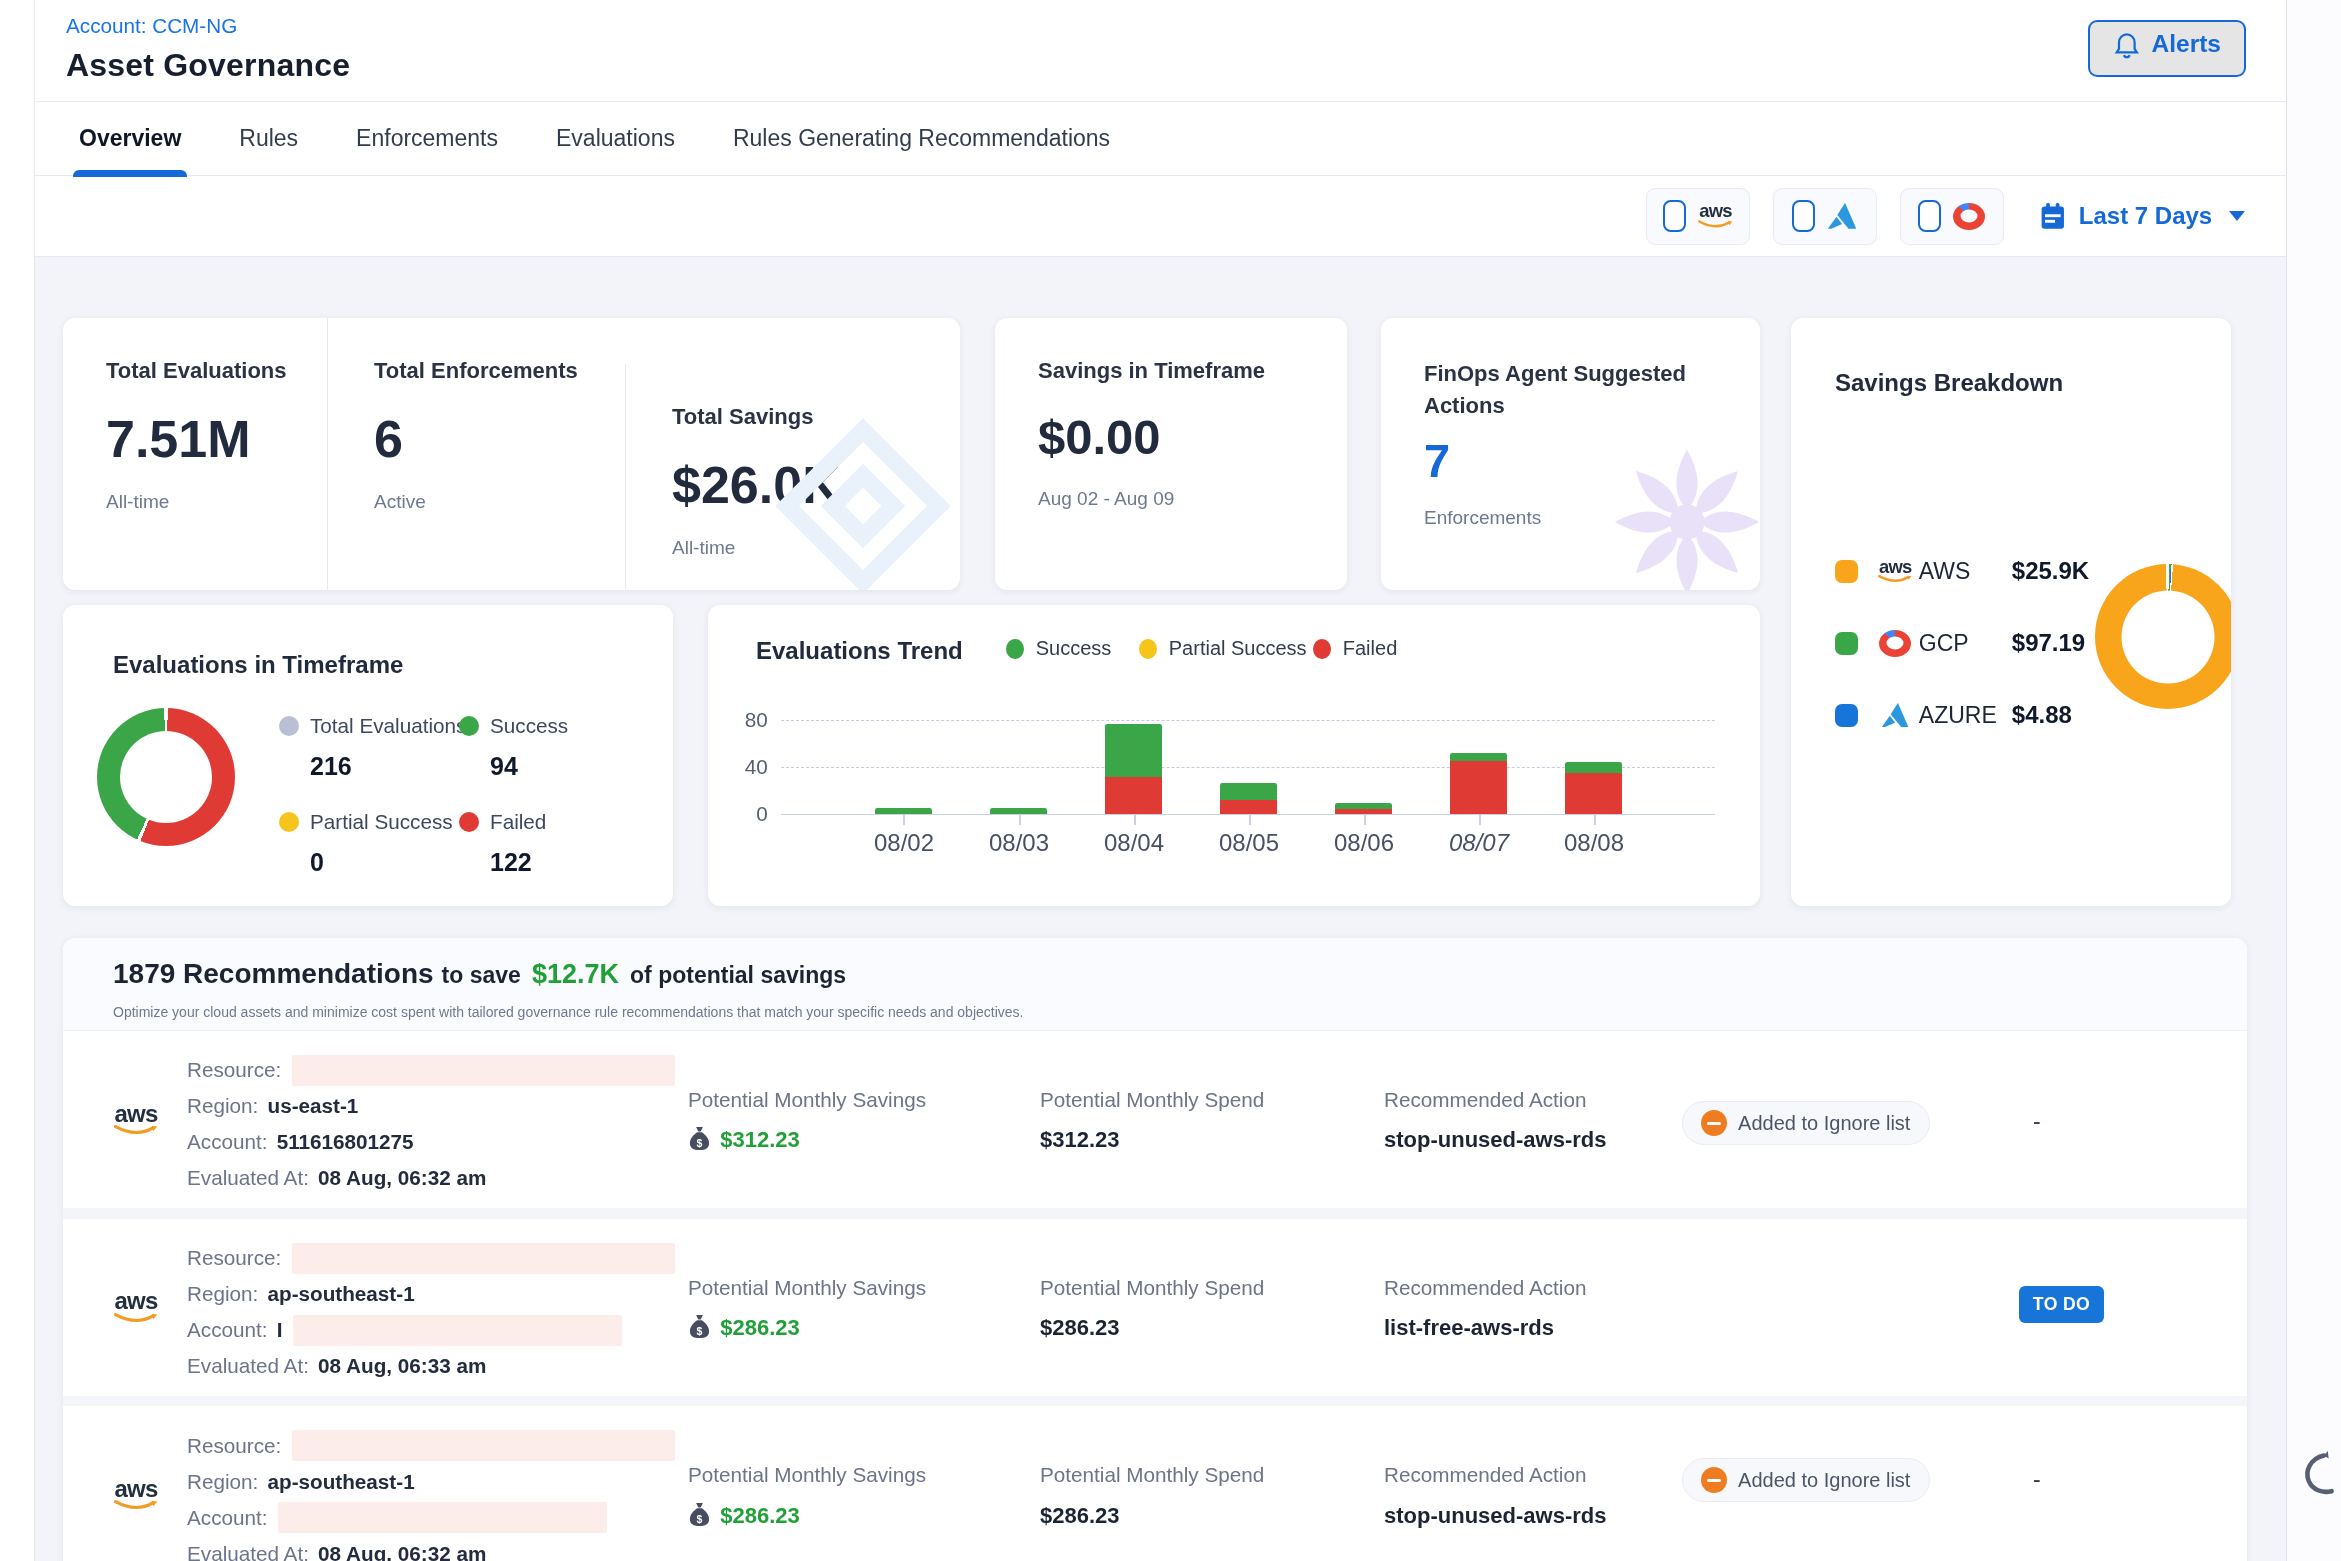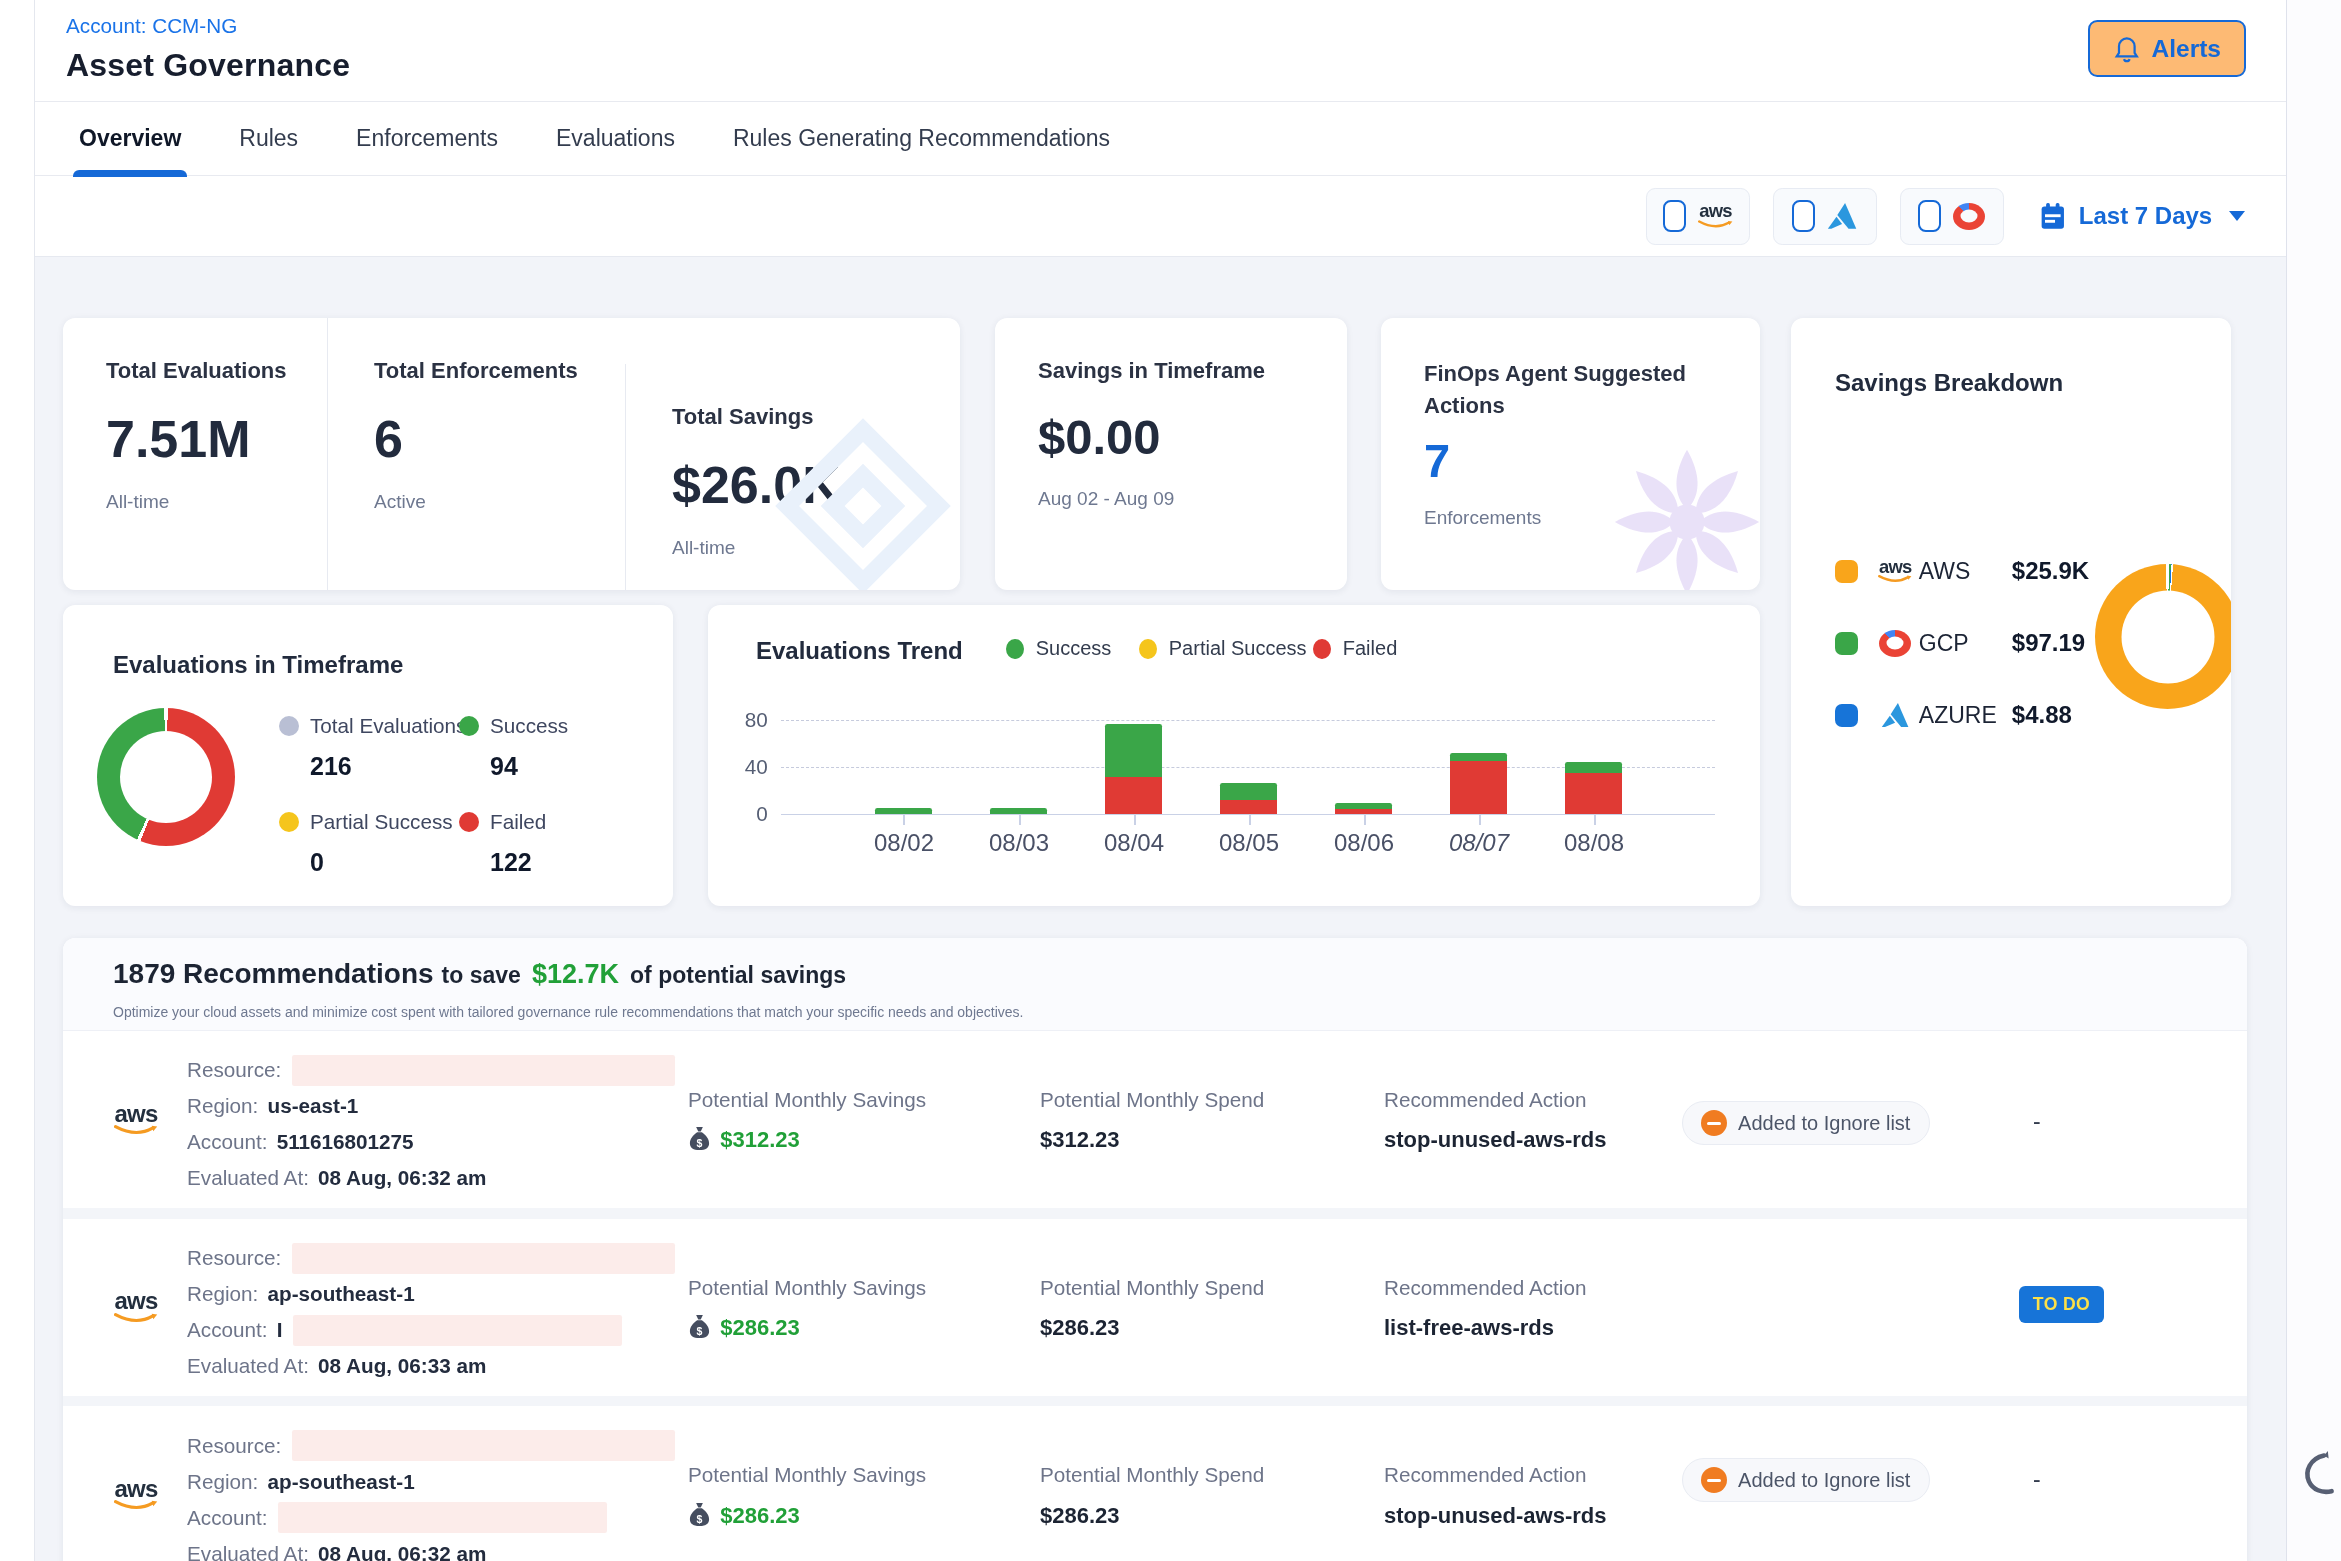--- a/index.html
+++ b/index.html
@@ -12,21 +12,21 @@
   .right-rail{position:absolute;right:0;top:0;width:55px;height:100%;background:#fcfcfe;border-left:0.8px solid #dfe2ec;z-index:6;}
   .support-cut{position:absolute;left:10.7px;top:1451px;}
 
   .main{position:absolute;left:35px;right:56px;top:0;bottom:0;background:#f2f4f9;}
 
   
   .topbar{height:102px;background:#fff;border-bottom:0.8px solid #e8eaf0;position:relative;padding:13.8px 0 0 31px;box-sizing:border-box;}
   .account-link{font-size:20.7px;color:#1a73e8;text-decoration:none;display:inline-block;}
   .page-title{font-size:32px;font-weight:bold;color:#171e2e;margin:9.2px 0 0 0;letter-spacing:0.2px;}
   .alerts-btn{position:absolute;right:40px;top:20px;height:57px;padding:8px 23px;border:2.3px solid #1569d7;border-radius:9.2px;
-              background:#fdba74;color:#1569d7;font-size:24.5px;font-weight:bold;display:flex;align-items:center;gap:10.7px;cursor:pointer;}
+              background:#e5e5e5;color:#1569d7;font-size:24.5px;font-weight:bold;display:flex;align-items:flex-start;gap:10.7px;cursor:pointer;}
 
   
   .tabs{height:73px;background:#fff;border-bottom:1.5px solid #e8eaf0;display:flex;align-items:stretch;gap:58px;padding:0 0 0 44px;}
   .tab{font-size:23px;color:#333c4e;position:relative;display:flex;align-items:center;cursor:pointer;}
   .tab.active span{font-weight:bold;color:#0f1727;}
   .tab.active::after{content:"";position:absolute;left:-6.1px;right:-6.1px;bottom:-1.5px;height:6.9px;background:#1569d7;border-radius:6.1px 6.1px 0 0;}
 
   
   .filterbar{height:80px;background:#fff;display:flex;align-items:center;justify-content:flex-end;gap:23px;padding-right:41px;border-bottom:0.8px solid #e6e9f0;}
   .ptoggle{width:104px;height:57px;background:#f8fafd;border:1.5px solid #e7ebf3;border-radius:9.2px;display:flex;align-items:center;justify-content:center;gap:12.2px;cursor:pointer;box-sizing:border-box;}
@@ -113,21 +113,21 @@
   .redact.sm{width:329px;}
   .rec-col{padding-top:57px;}
   .rec-col .k{font-size:20.7px;display:block;}
   .rec-col .cv{font-size:22px;font-weight:bold;color:#1c2433;margin-top:15.3px;display:flex;align-items:center;gap:9.2px;}
   .cv.green{color:#21a038;}
   .pill{margin-top:70px;height:44px;border:1.5px solid #e9ecf3;border-radius:23px;background:#f7f8fb;display:inline-flex;
         align-items:center;gap:10.7px;padding:0 18.4px;font-size:20px;color:#4c5568;cursor:pointer;box-sizing:border-box;}
   .minus-circle{width:26px;height:26px;border-radius:50%;background:#f07c21;position:relative;flex:0 0 auto;}
   .minus-circle::after{content:"";position:absolute;left:6.1px;top:11.5px;width:13.8px;height:3.1px;background:#fff;border-radius:1.5px;}
   .meta-dash{padding-top:77px;font-size:23px;color:#333c4e;padding-left:60px;}
-  .todo-badge{margin-top:67px;margin-left:46px;display:inline-block;background:#1774d8;color:#fde047;font-size:17.6px;font-weight:bold;
+  .todo-badge{margin-top:67px;margin-left:46px;display:inline-block;background:#1774d8;color:#ffffff;font-size:17.6px;font-weight:bold;
               letter-spacing:0.4px;padding:8.4px 13.8px;border-radius:6.1px;cursor:pointer;}
 
   
   .awslogo{display:inline-flex;flex-direction:column;align-items:center;line-height:.85;}
   .aws-word{font-weight:bold;color:#232f3e;letter-spacing:-0.8px;}
   .awslogo.size-row .aws-word{font-size:24px;}
   .awslogo.size-sm .aws-word{font-size:18.4px;}
   .gcp-ring{width:32px;height:27px;border-radius:50%;position:relative;
             background:conic-gradient(#ea4335 315deg 45deg,#fbbc05 45deg 135deg,#34a853 135deg 225deg,#4285f4 225deg 315deg);}
   .gcp-ring::after{content:"";position:absolute;left:50%;top:50%;transform:translate(-50%,-50%);width:17px;height:13px;border-radius:50%;background:var(--hole,#fff);}

